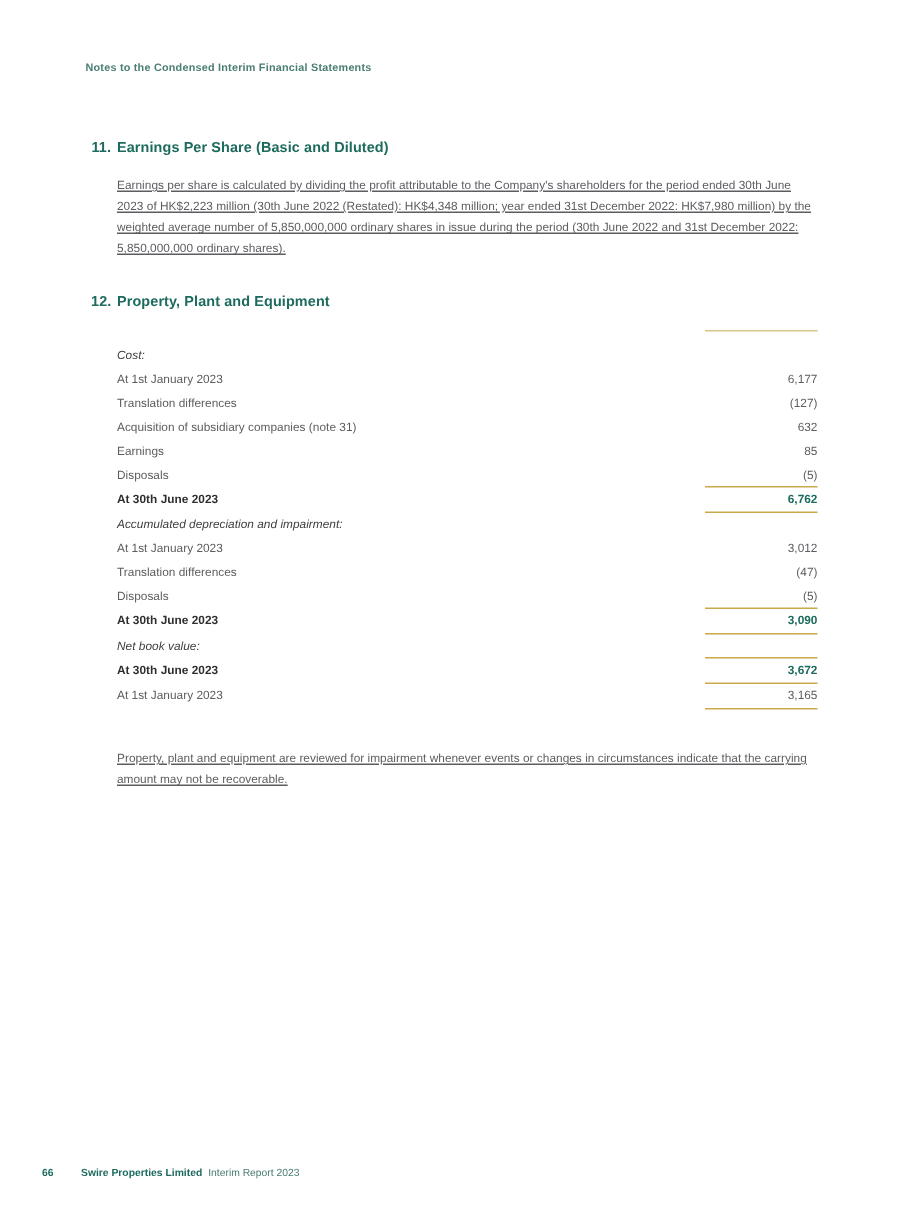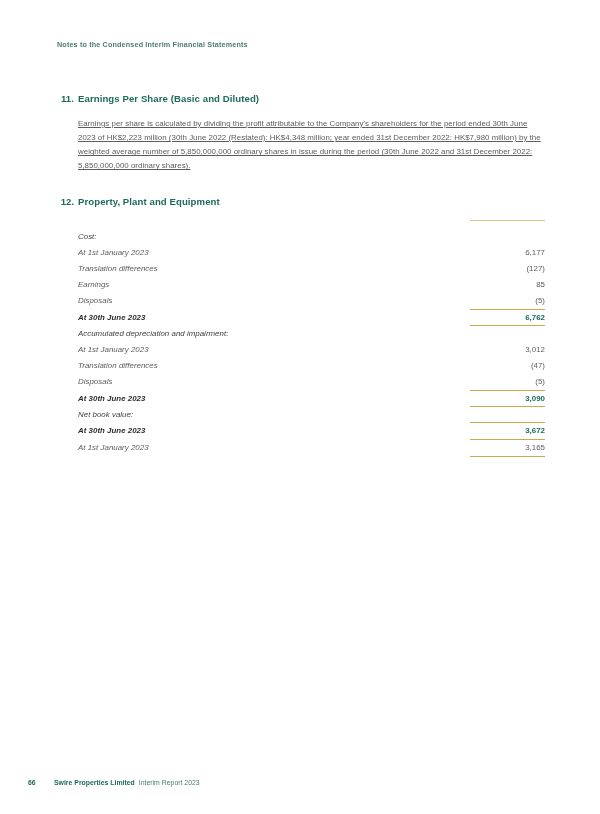--- a/index.html
+++ b/index.html
@@ -105,21 +105,20 @@
   }
   .spacer-row td { height: 8px; padding: 0; font-size: 0; line-height: 0; }
 
   td.label {
     font-size: 7.9px;
     line-height: 15.9px;
     color: #5c5d60;
     padding: 0;
     letter-spacing: 0.02px;
     white-space: nowrap;
-    font-style: italic;
   }
   td.val {
     font-size: 7.9px;
     line-height: 15.9px;
     color: #5c5d60;
     text-align: right;
     padding: 0;
     letter-spacing: 0.02px;
     white-space: nowrap;
   }
@@ -214,20 +213,24 @@
             </tr>
             <tr>
               <td class="label">At 1st January 2023</td>
               <td class="val">6,177</td>
             </tr>
             <tr>
               <td class="label">Translation differences</td>
               <td class="val">(127)</td>
             </tr>
             <tr>
+              <td class="label">Acquisition of subsidiary companies (note 31)</td>
+              <td class="val">632</td>
+            </tr>
+            <tr>
               <td class="label">Earnings</td>
               <td class="val">85</td>
             </tr>
             <tr>
               <td class="label">Disposals</td>
               <td class="val">(5)</td>
             </tr>
             <tr class="total rule-top rule-bottom">
               <td class="label">At 30th June 2023</td>
               <td class="val">6,762</td>
@@ -261,20 +264,23 @@
               <td class="val">3,672</td>
             </tr>
             <tr class="rule-top rule-bottom plainline">
               <td class="label">At 1st January 2023</td>
               <td class="val">3,165</td>
             </tr>
           </tbody>
       </table>
     </div>
 
+    <div class="note-body" style="margin-top:26px;">
+      <div class="para">Property, plant and equipment are reviewed for impairment whenever events or changes in circumstances indicate that the carrying amount may not be recoverable.</div>
+    </div>
   </div>
 
   <div class="footer">
     <span class="pageno">66</span>
     <span class="company">Swire Properties Limited</span>
     <span class="report">Interim Report 2023</span>
   </div>
 
 </div>
 

